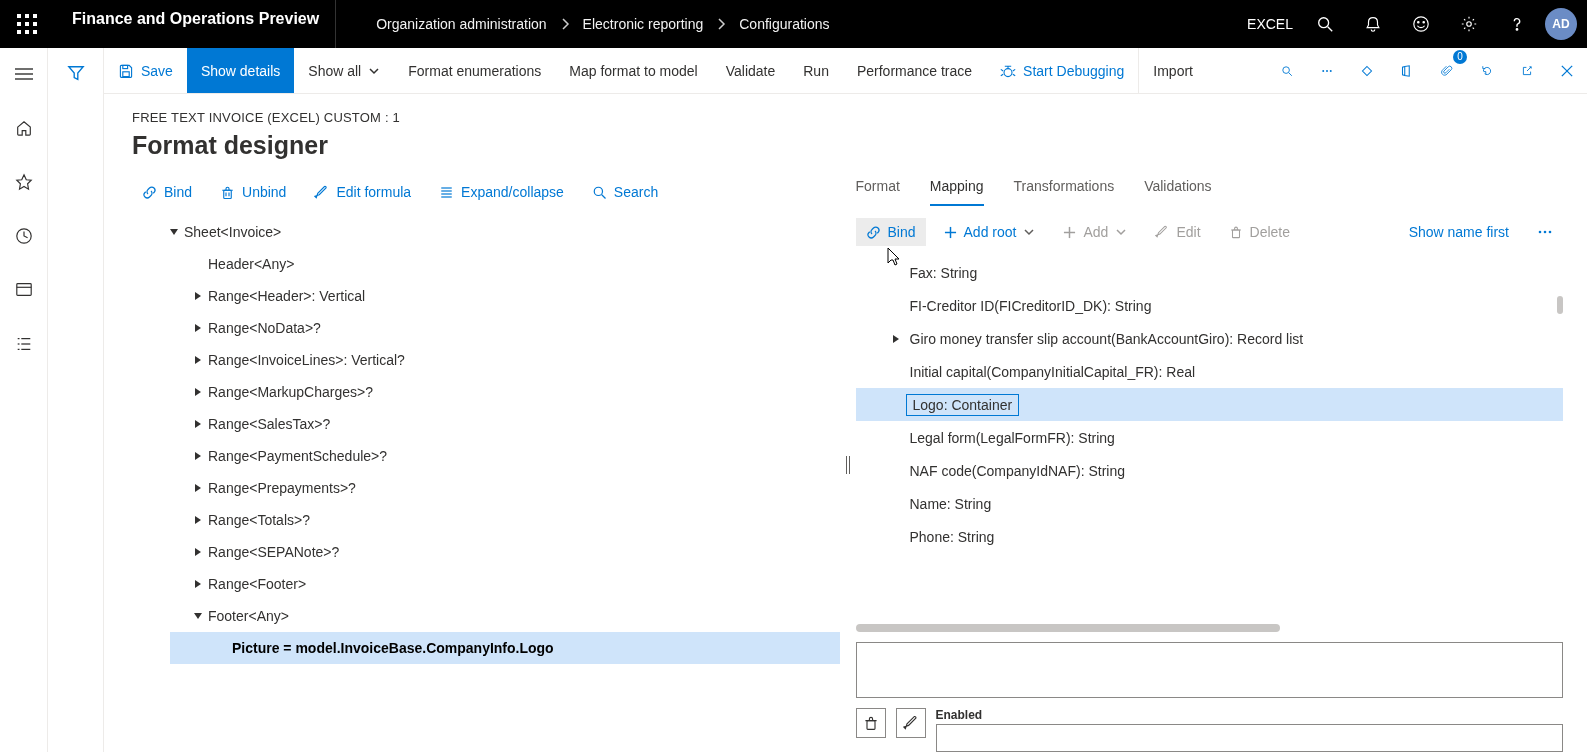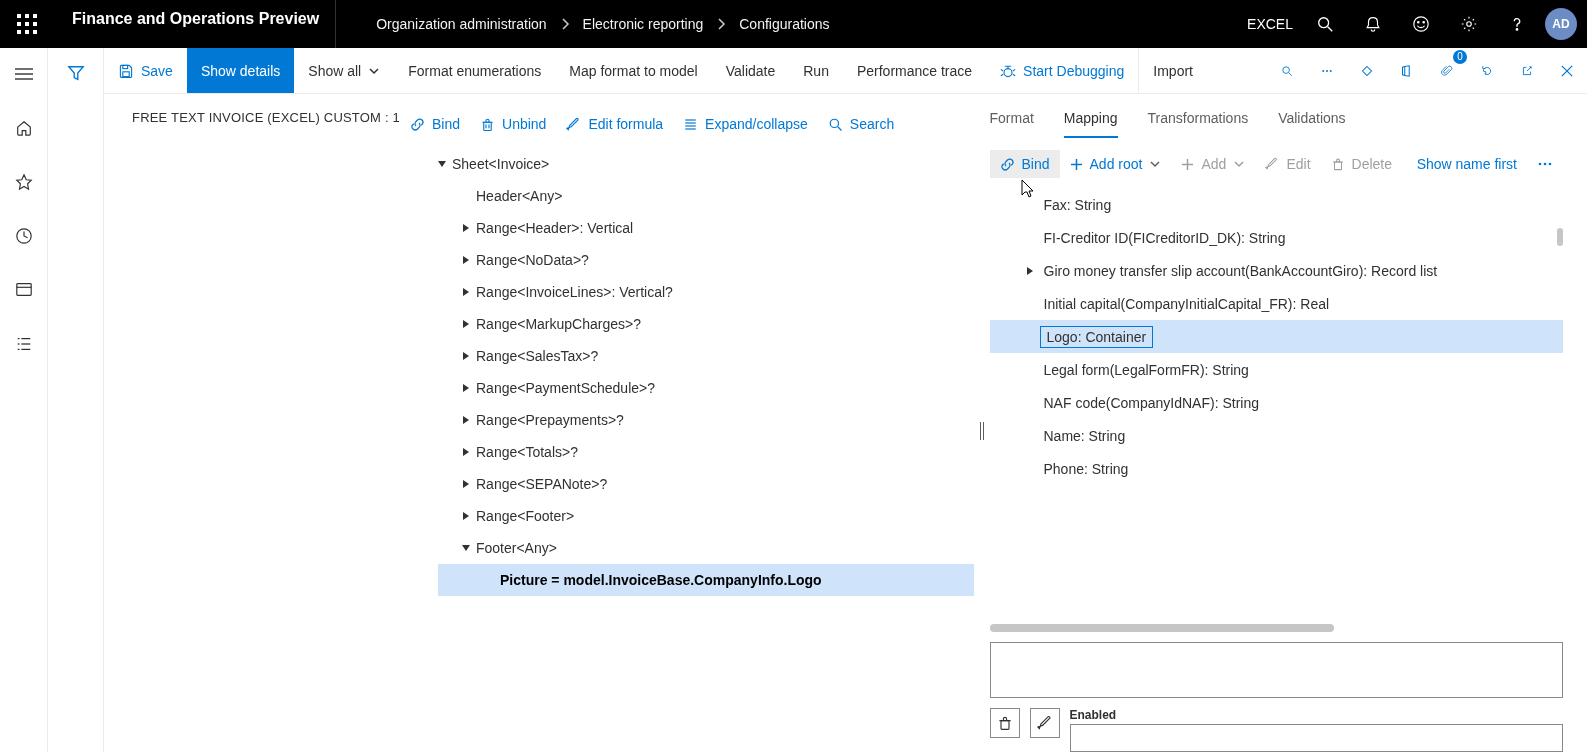--- a/index.html
+++ b/index.html
@@ -39,32 +39,32 @@
   .cmd-sep { width: 1px; background: #edebe9; }
   .cmdbar .spacer { flex: 1; }
   .cmdbar .icononly { width: 40px; justify-content: center; }
   .cmdbar .more svg, .cmdbar .icononly svg { color: #0078d4; }
   .cmd-chev { width: 12px; height: 12px; }
 
   .badge-wrap { position: relative; }
   .badge { position: absolute; top: 2px; right: 0px; background: #0078d4; color: #fff; border-radius: 8px; font-size: 10px; padding: 0 4px; min-width: 14px; text-align: center; line-height: 14px; }
 
   
-  .content { flex: 1; display: flex; flex-direction: row; overflow: hidden; padding: 16px 24px 0 28px; }
+  .content { flex: 1; display: flex; flex-direction: column; overflow: hidden; padding: 16px 24px 0 28px; }
   .page-path { font-size: 13px; color: #323130; text-transform: uppercase; margin-bottom: 6px; letter-spacing: 0.2px; }
   .page-title { font-size: 25px; font-weight: 600; margin-bottom: 18px; }
 
   .panes { display: flex; flex: 1; overflow: hidden; gap: 0; }
   .left-pane { flex: 1; display: flex; flex-direction: column; min-width: 0; }
   .right-pane { flex: 1; display: flex; flex-direction: column; min-width: 0; }
   .splitter { width: 16px; display: flex; align-items: center; justify-content: center; cursor: col-resize; }
   .splitter .handle { height: 18px; width: 4px; display: flex; flex-direction: row; gap: 2px; }
   .splitter .handle span { width: 1px; background: #605e5c; height: 100%; }
 
-  .pane-toolbar { display: flex; align-items: flex-start; gap: 0; margin-bottom: 10px; flex-wrap: wrap; }
+  .pane-toolbar { display: flex; align-items: flex-start; gap: 8px; margin-bottom: 10px; flex-wrap: wrap; }
   .pane-toolbar .tbtn { display: inline-flex; align-items: center; gap: 7px; padding: 6px 10px; color: #0078d4; font-size: 14px; cursor: pointer; border: none; background: transparent; }
   .pane-toolbar .tbtn.hover { background: #ececec; }
   .pane-toolbar .tbtn.disabled { color: #a19f9d; cursor: default; }
 
   .right-tabs { display: flex; gap: 30px; margin-bottom: 12px; font-size: 14px; }
   .right-tabs .tab { padding-bottom: 10px; color: #605e5c; cursor: pointer; border-bottom: 2px solid transparent; }
   .right-tabs .tab.active { color: #323130; border-bottom: 2px solid #0078d4; font-weight: 400; }
 
   
   .tree { flex: 1; overflow: auto; font-size: 14px; }
@@ -310,20 +310,21 @@
       <button class="cmd icononly">
         <svg width="14" height="14" viewBox="0 0 14 14" stroke="#0078d4" stroke-width="1.5">
             <line x1="1" y1="1" x2="13" y2="13"></line>
             <line x1="13" y1="1" x2="1" y2="13"></line>
           </svg>
       </button>
     </div>
 
     <div class="content">
       <div class="page-path">FREE TEXT INVOICE (EXCEL) CUSTOM : 1</div>
+      <div class="page-title">Format designer</div>
 
       <div class="panes">
 
         <div class="left-pane">
           <div class="pane-toolbar">
             <button class="tbtn">
               <svg width="15" height="15" viewBox="0 0 20 20" fill="none" stroke="#0078d4" stroke-width="1.6">
                   <path d="M8 12a4 4 0 0 1 0-6l2-2a4 4 0 0 1 6 6l-1 1M12 8a4 4 0 0 1 0 6l-2 2a4 4 0 0 1-6-6l1-1"></path>
                 </svg>
               <span>Bind</span>

